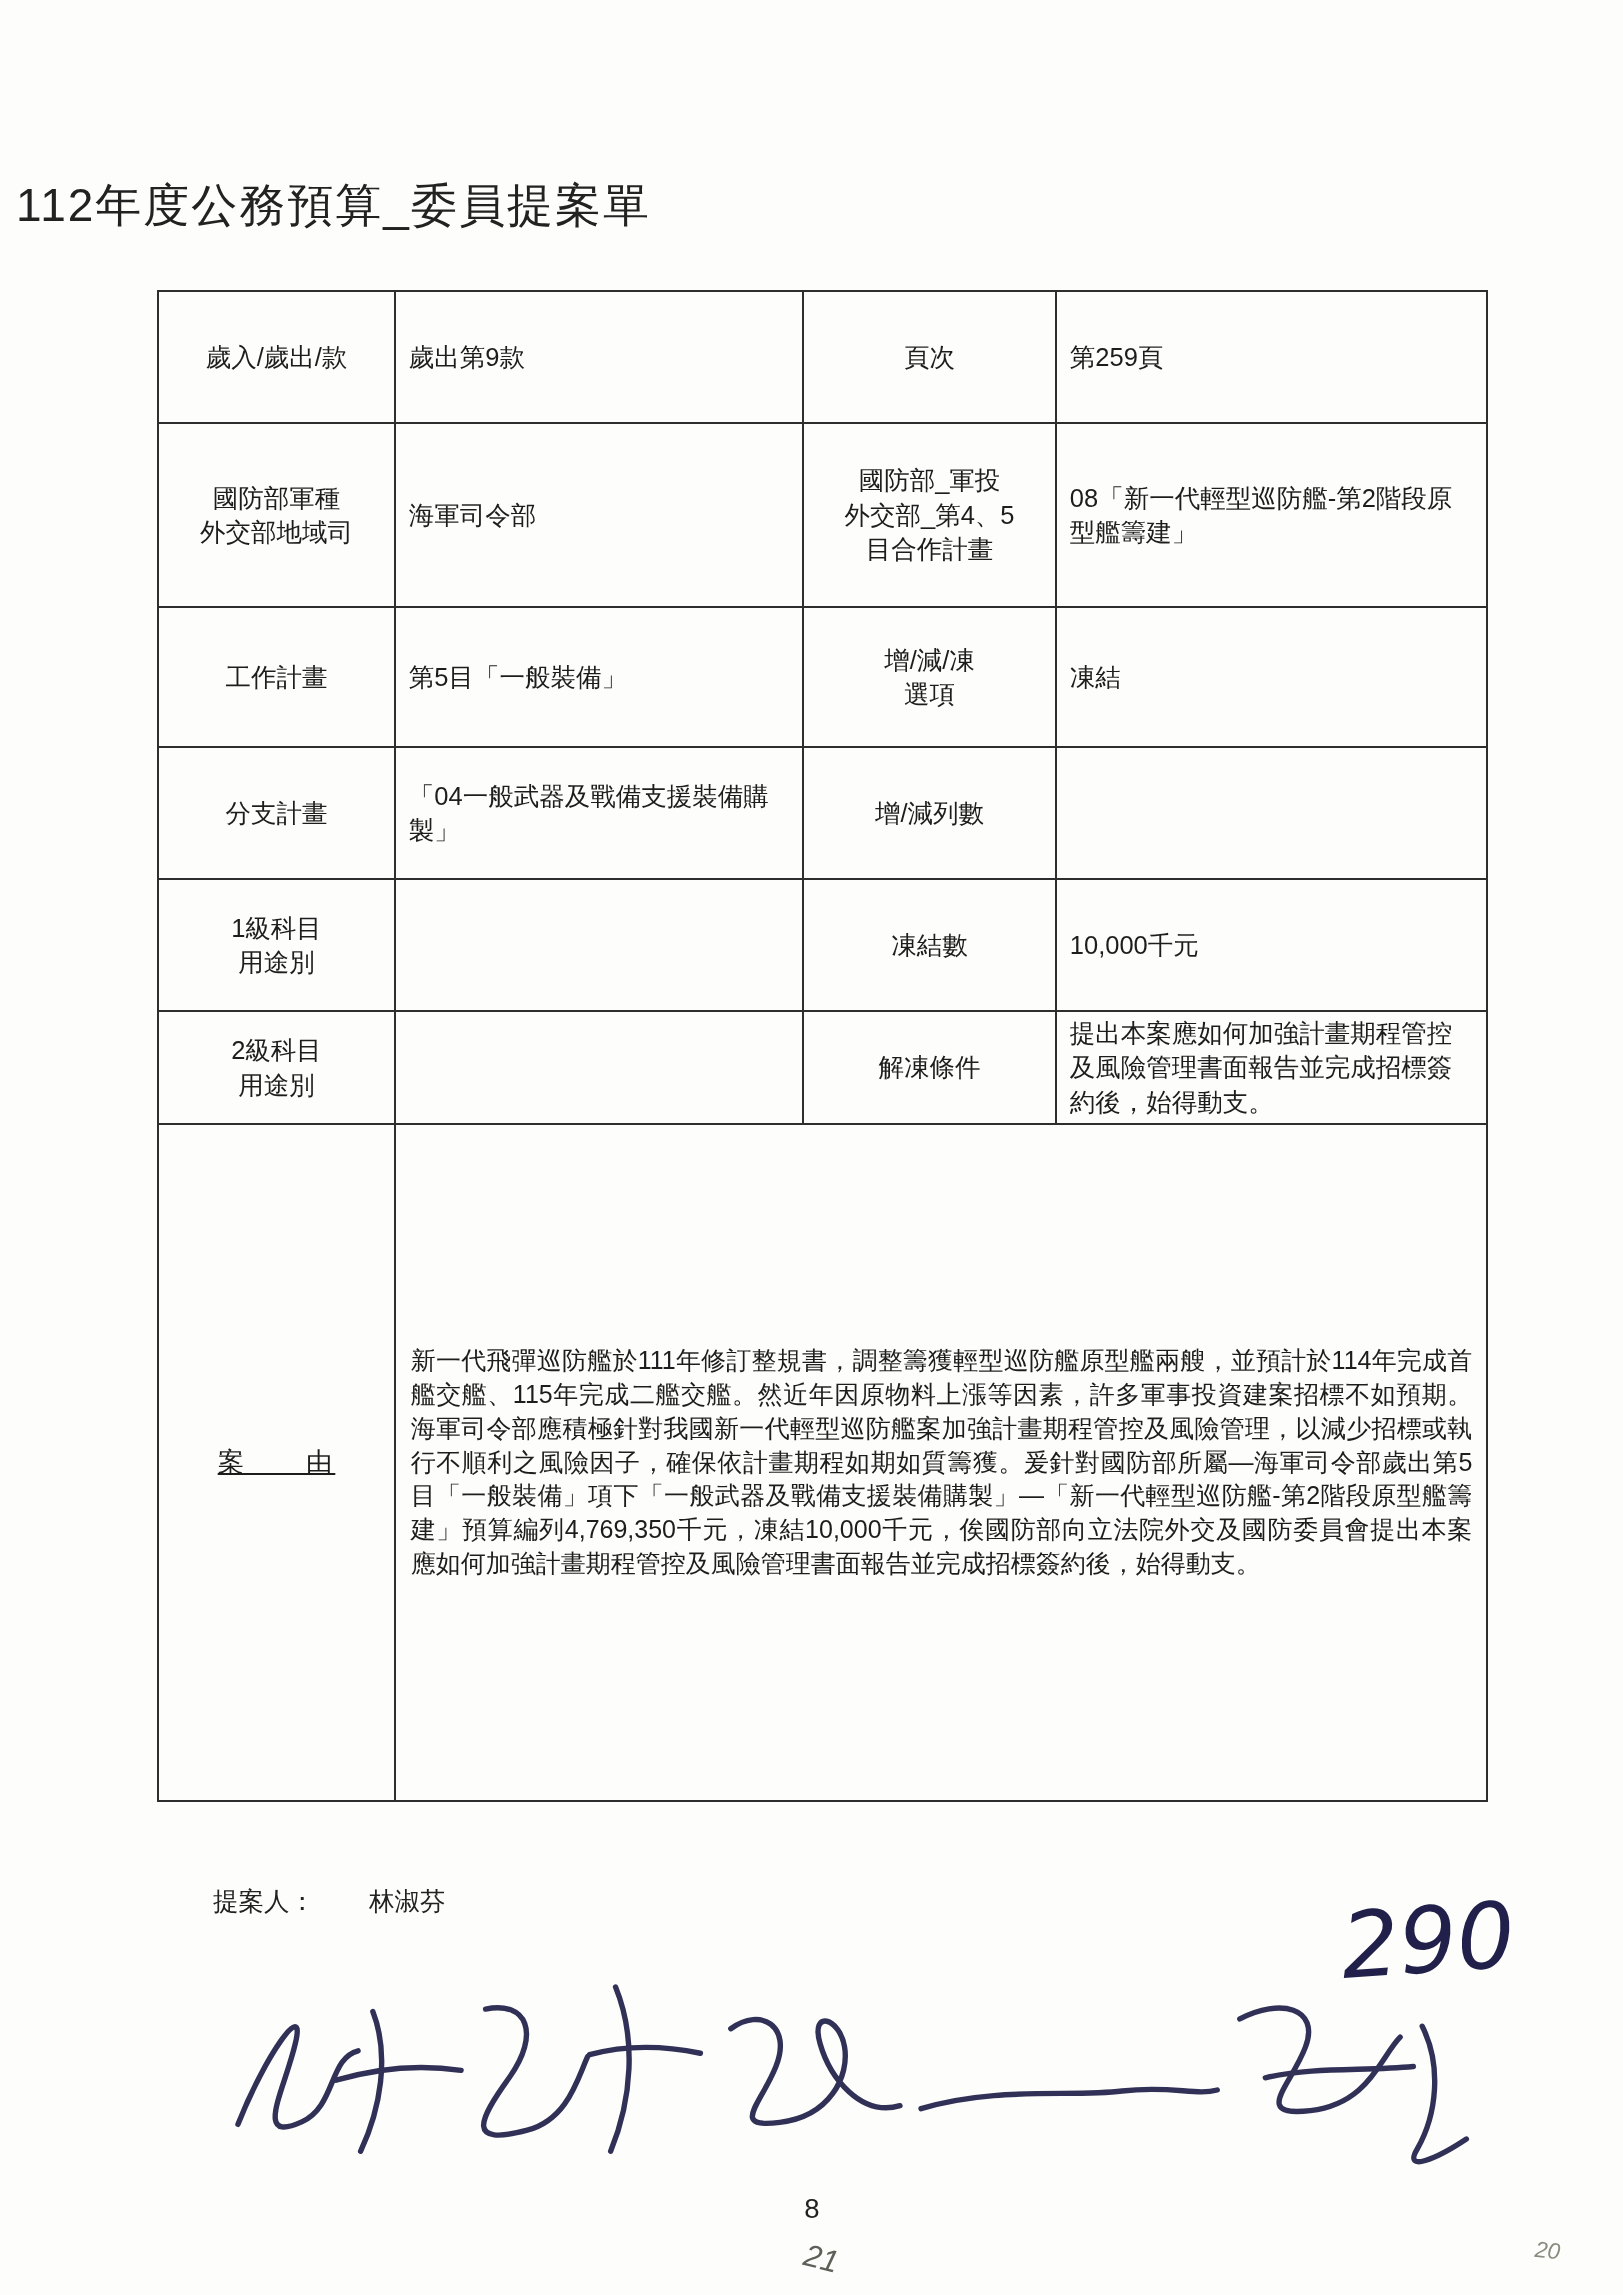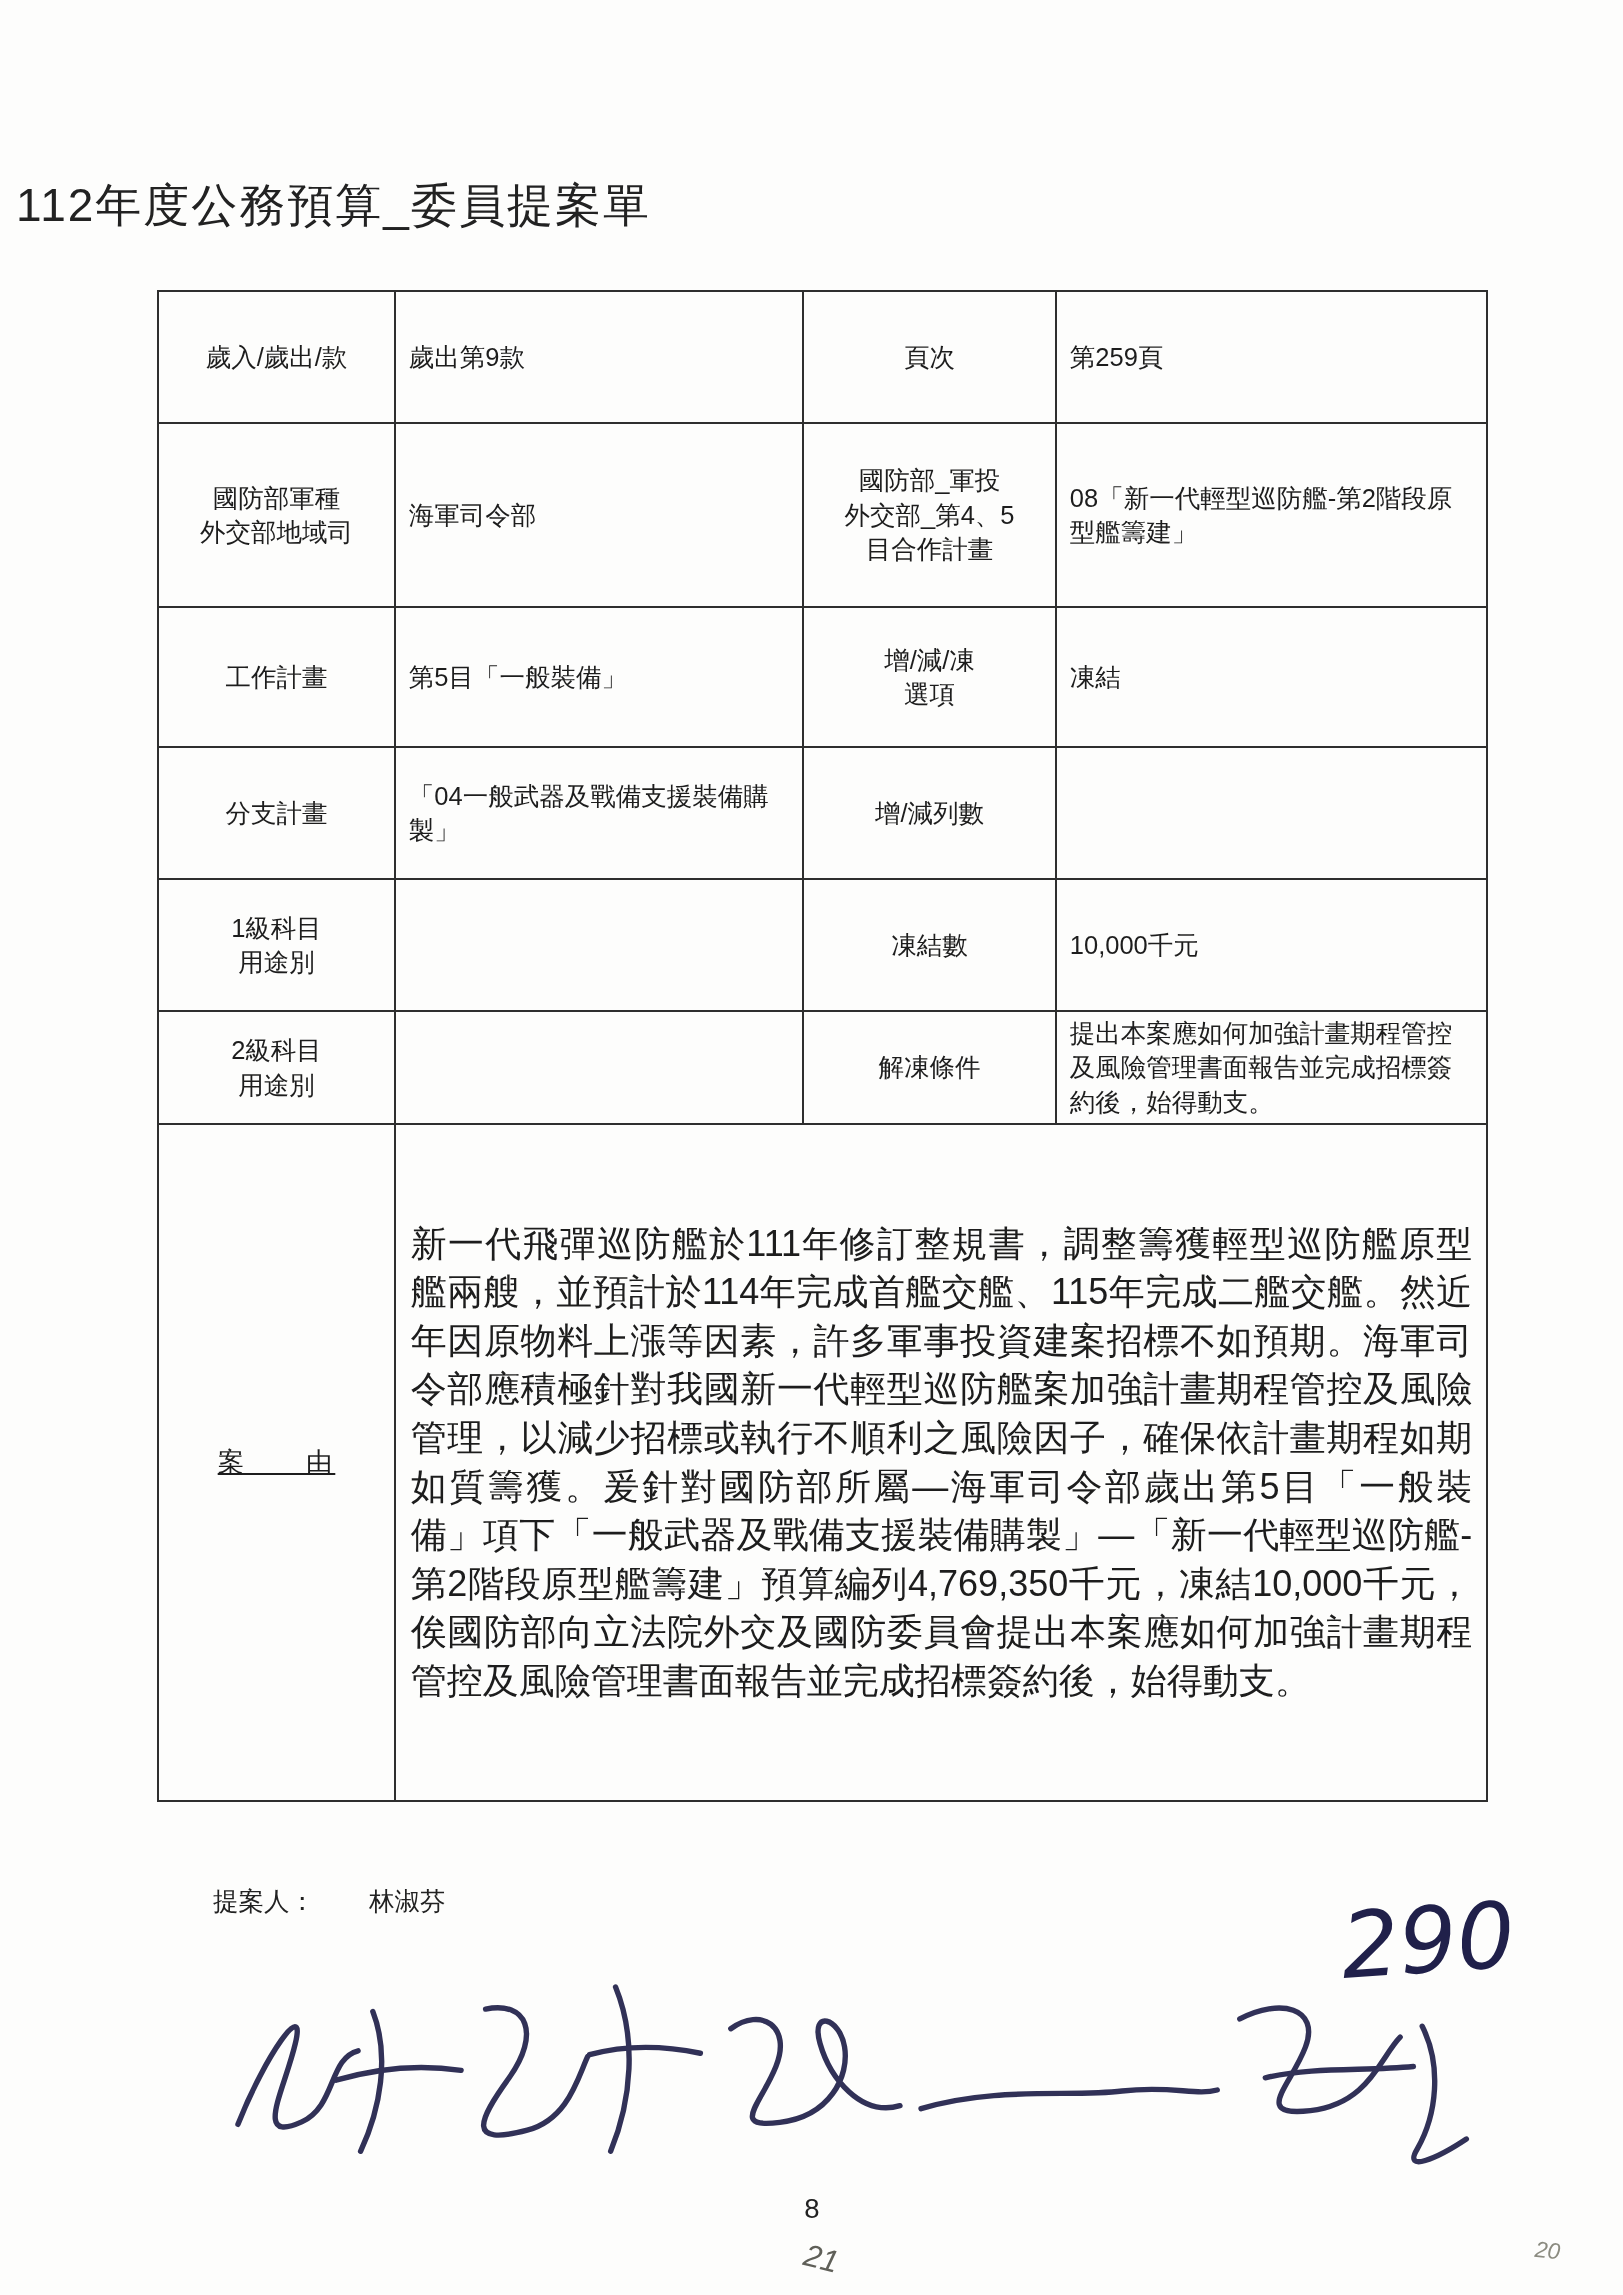--- a/index.html
+++ b/index.html
@@ -27,21 +27,21 @@
     vertical-align:middle;
     white-space:pre-line;
     line-height:1.35;
     overflow:hidden;
   }
   td.lab{text-align:center;padding:3.9px 5.9px;}
   td.val{text-align:left;padding:3.9px 12.8px;}
   td.case-label{text-align:center;font-size:26.5px;letter-spacing:2.9px;text-decoration:underline;}
   td.case-text{
     vertical-align:top;
-    font-size:36px;
+    font-size:25px;
     line-height:75px;
     text-align:justify;
     padding:2.9px 13.7px 2.9px 14.7px;
     border-radius:30px;
   }
   .col1{width:237px;}.col2{width:408px;}.col3{width:253px;}.col4{width:431px;}
 
   .proposer-row{
     position:absolute;left:213px;top:1884px;
     font-size:25.5px;color:#222;

